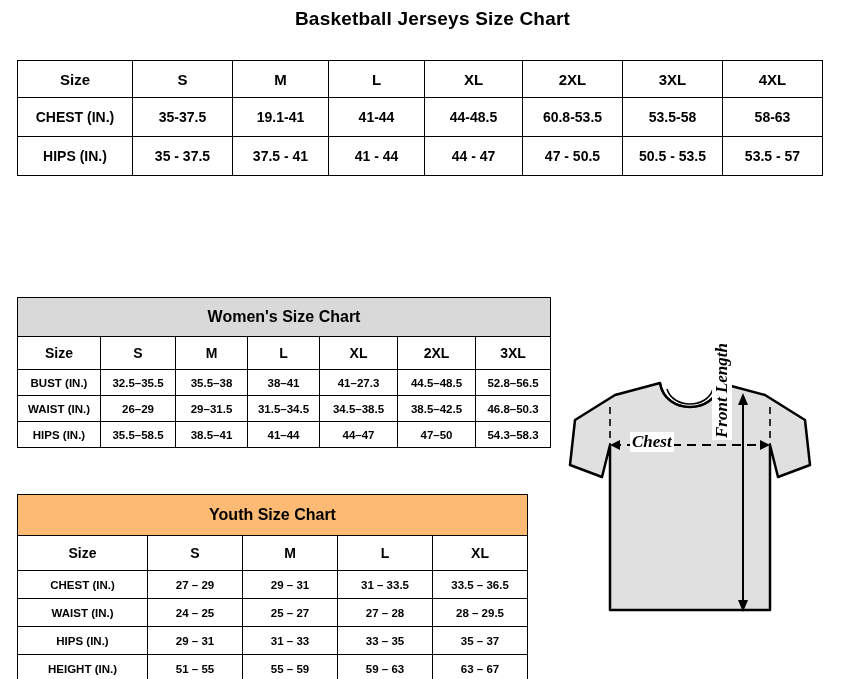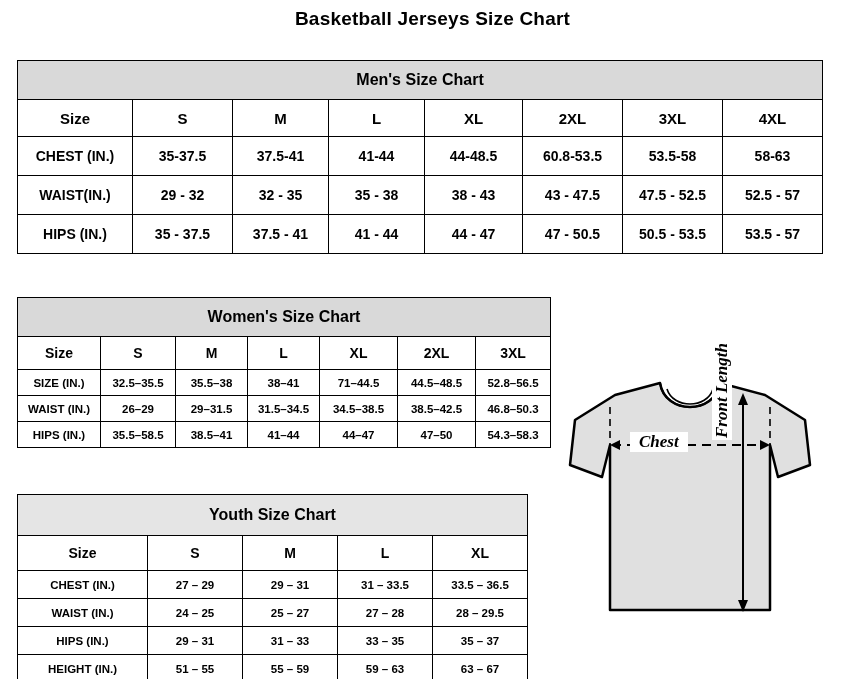--- a/index.html
+++ b/index.html
@@ -98,21 +98,21 @@
   .youth-wrap {
     position: absolute;
     left: 17px;
     top: 494px;
     width: 510px;
   }
   .youth-table {
     width: 510px;
   }
   .youth-table .caption-cell {
-    background: #e5e5e5;
+    background: #fdba74;
     font-size: 16px;
     font-weight: bold;
     height: 38px;
     margin-left: 6px;
   }
   .youth-table .hdr td {
     font-size: 14px;
     font-weight: bold;
     height: 32px;
   }
@@ -135,21 +135,21 @@
   }
   .chest-label {
     position: absolute;
     left: 630px;
     top: 432px;
     font-size: 17px;
     font-weight: bold;
     font-style: italic;
     font-family: "Liberation Serif", serif;
     background: #fff;
-    padding: 0 9px;
+    padding: 0 2px;
   }
   .front-length-label {
     position: absolute;
     left: 712px;
     top: 440px;
     font-size: 17px;
     font-weight: bold;
     font-style: italic;
     font-family: "Liberation Serif", serif;
     transform: rotate(-90deg);
@@ -170,52 +170,39 @@
       <col style="width:115px">
       <col style="width:100px">
       <col style="width:96px">
       <col style="width:96px">
       <col style="width:98px">
       <col style="width:100px">
       <col style="width:100px">
       <col style="width:100px">
     </colgroup>
     <tbody>
-      <tr>
-        <td class="caption-cell" colspan="8">Men's Size Chart</td>
-      </tr>
       <tr class="hdr">
         <td>Size</td>
         <td>S</td>
         <td>M</td>
         <td>L</td>
         <td>XL</td>
         <td>2XL</td>
         <td>3XL</td>
         <td>4XL</td>
       </tr>
       <tr class="row">
         <td class="rowlabel">CHEST (IN.)</td>
         <td>35-37.5</td>
-        <td>37.5-41</td>
+        <td>19.1-41</td>
         <td>41-44</td>
         <td>44-48.5</td>
         <td>60.8-53.5</td>
         <td>53.5-58</td>
         <td>58-63</td>
-      </tr>
-      <tr class="row">
-        <td class="rowlabel">WAIST(IN.)</td>
-        <td>29 - 32</td>
-        <td>32 - 35</td>
-        <td>35 - 38</td>
-        <td>38 - 43</td>
-        <td>43 - 47.5</td>
-        <td>47.5 - 52.5</td>
-        <td>52.5 - 57</td>
       </tr>
       <tr class="row">
         <td class="rowlabel">HIPS (IN.)</td>
         <td>35 - 37.5</td>
         <td>37.5 - 41</td>
         <td>41 - 44</td>
         <td>44 - 47</td>
         <td>47 - 50.5</td>
         <td>50.5 - 53.5</td>
         <td>53.5 - 57</td>
@@ -242,25 +229,25 @@
       <tr class="hdr">
         <td>Size</td>
         <td>S</td>
         <td>M</td>
         <td>L</td>
         <td>XL</td>
         <td>2XL</td>
         <td>3XL</td>
       </tr>
       <tr class="row">
-        <td>SIZE (IN.)</td>
+        <td>BUST (IN.)</td>
         <td>32.5–35.5</td>
         <td>35.5–38</td>
         <td>38–41</td>
-        <td>71–44.5</td>
+        <td>41–27.3</td>
         <td>44.5–48.5</td>
         <td>52.8–56.5</td>
       </tr>
       <tr class="row">
         <td>WAIST (IN.)</td>
         <td>26–29</td>
         <td>29–31.5</td>
         <td>31.5–34.5</td>
         <td>34.5–38.5</td>
         <td>38.5–42.5</td>

